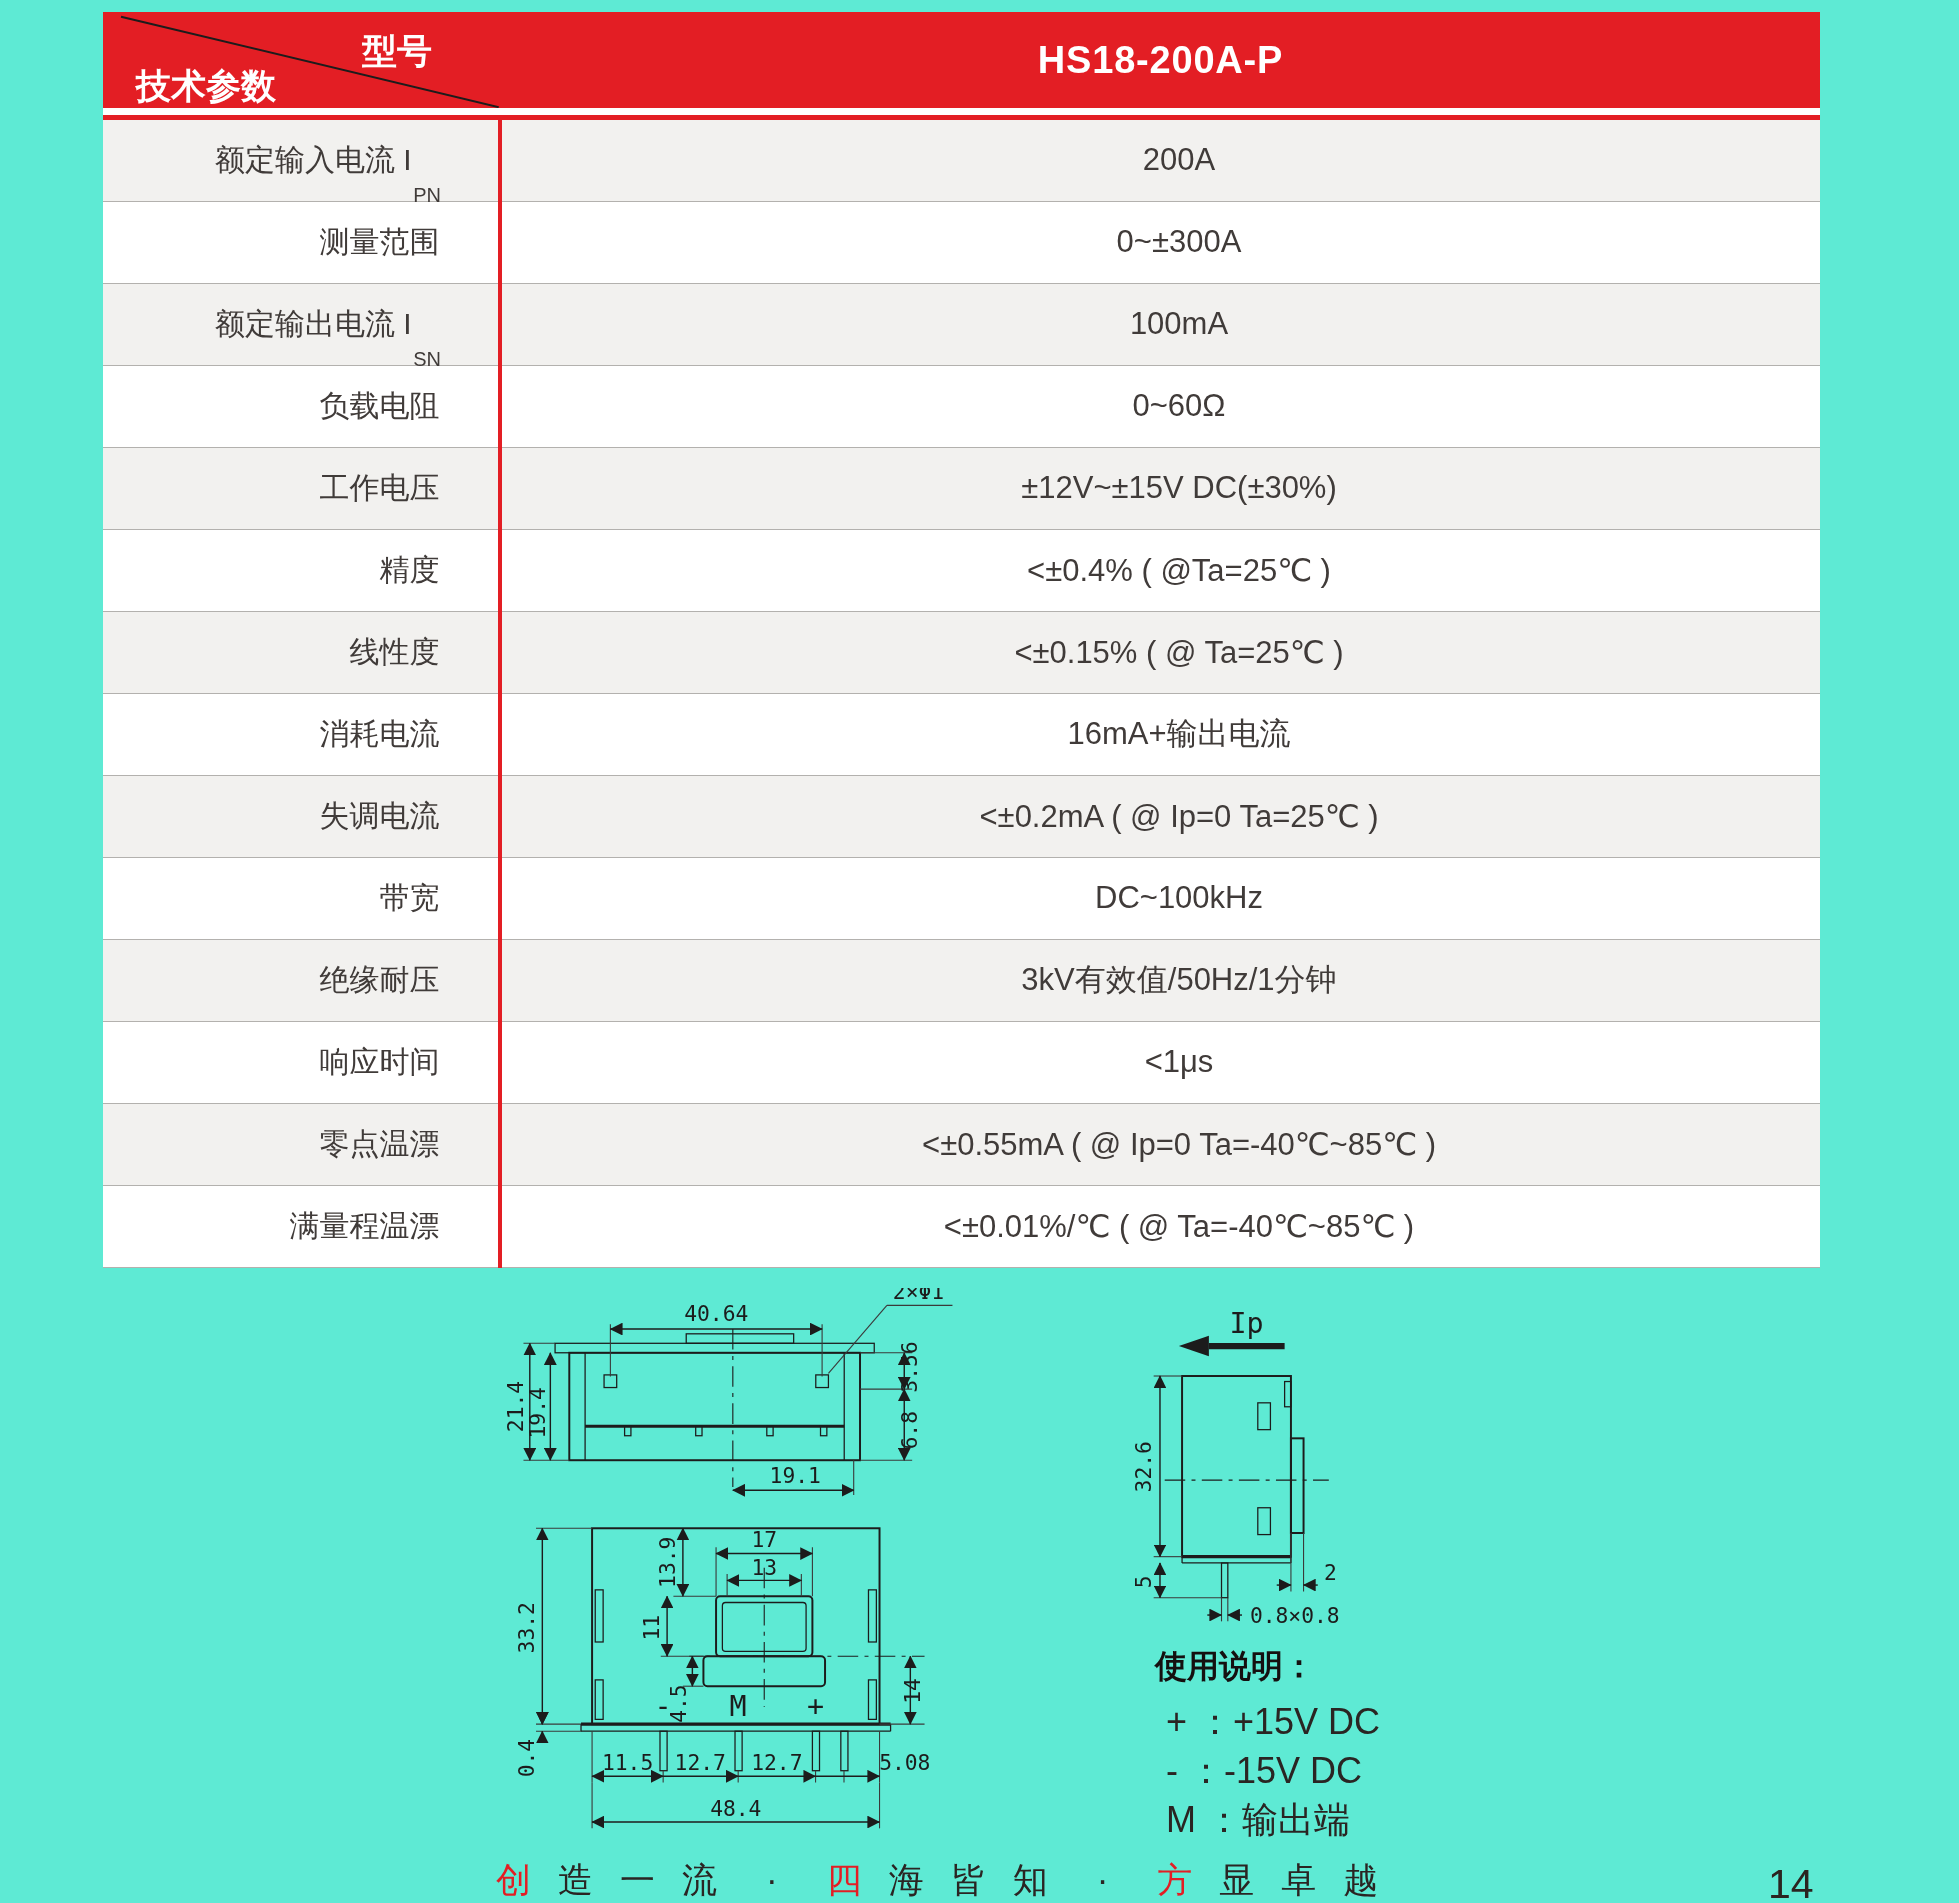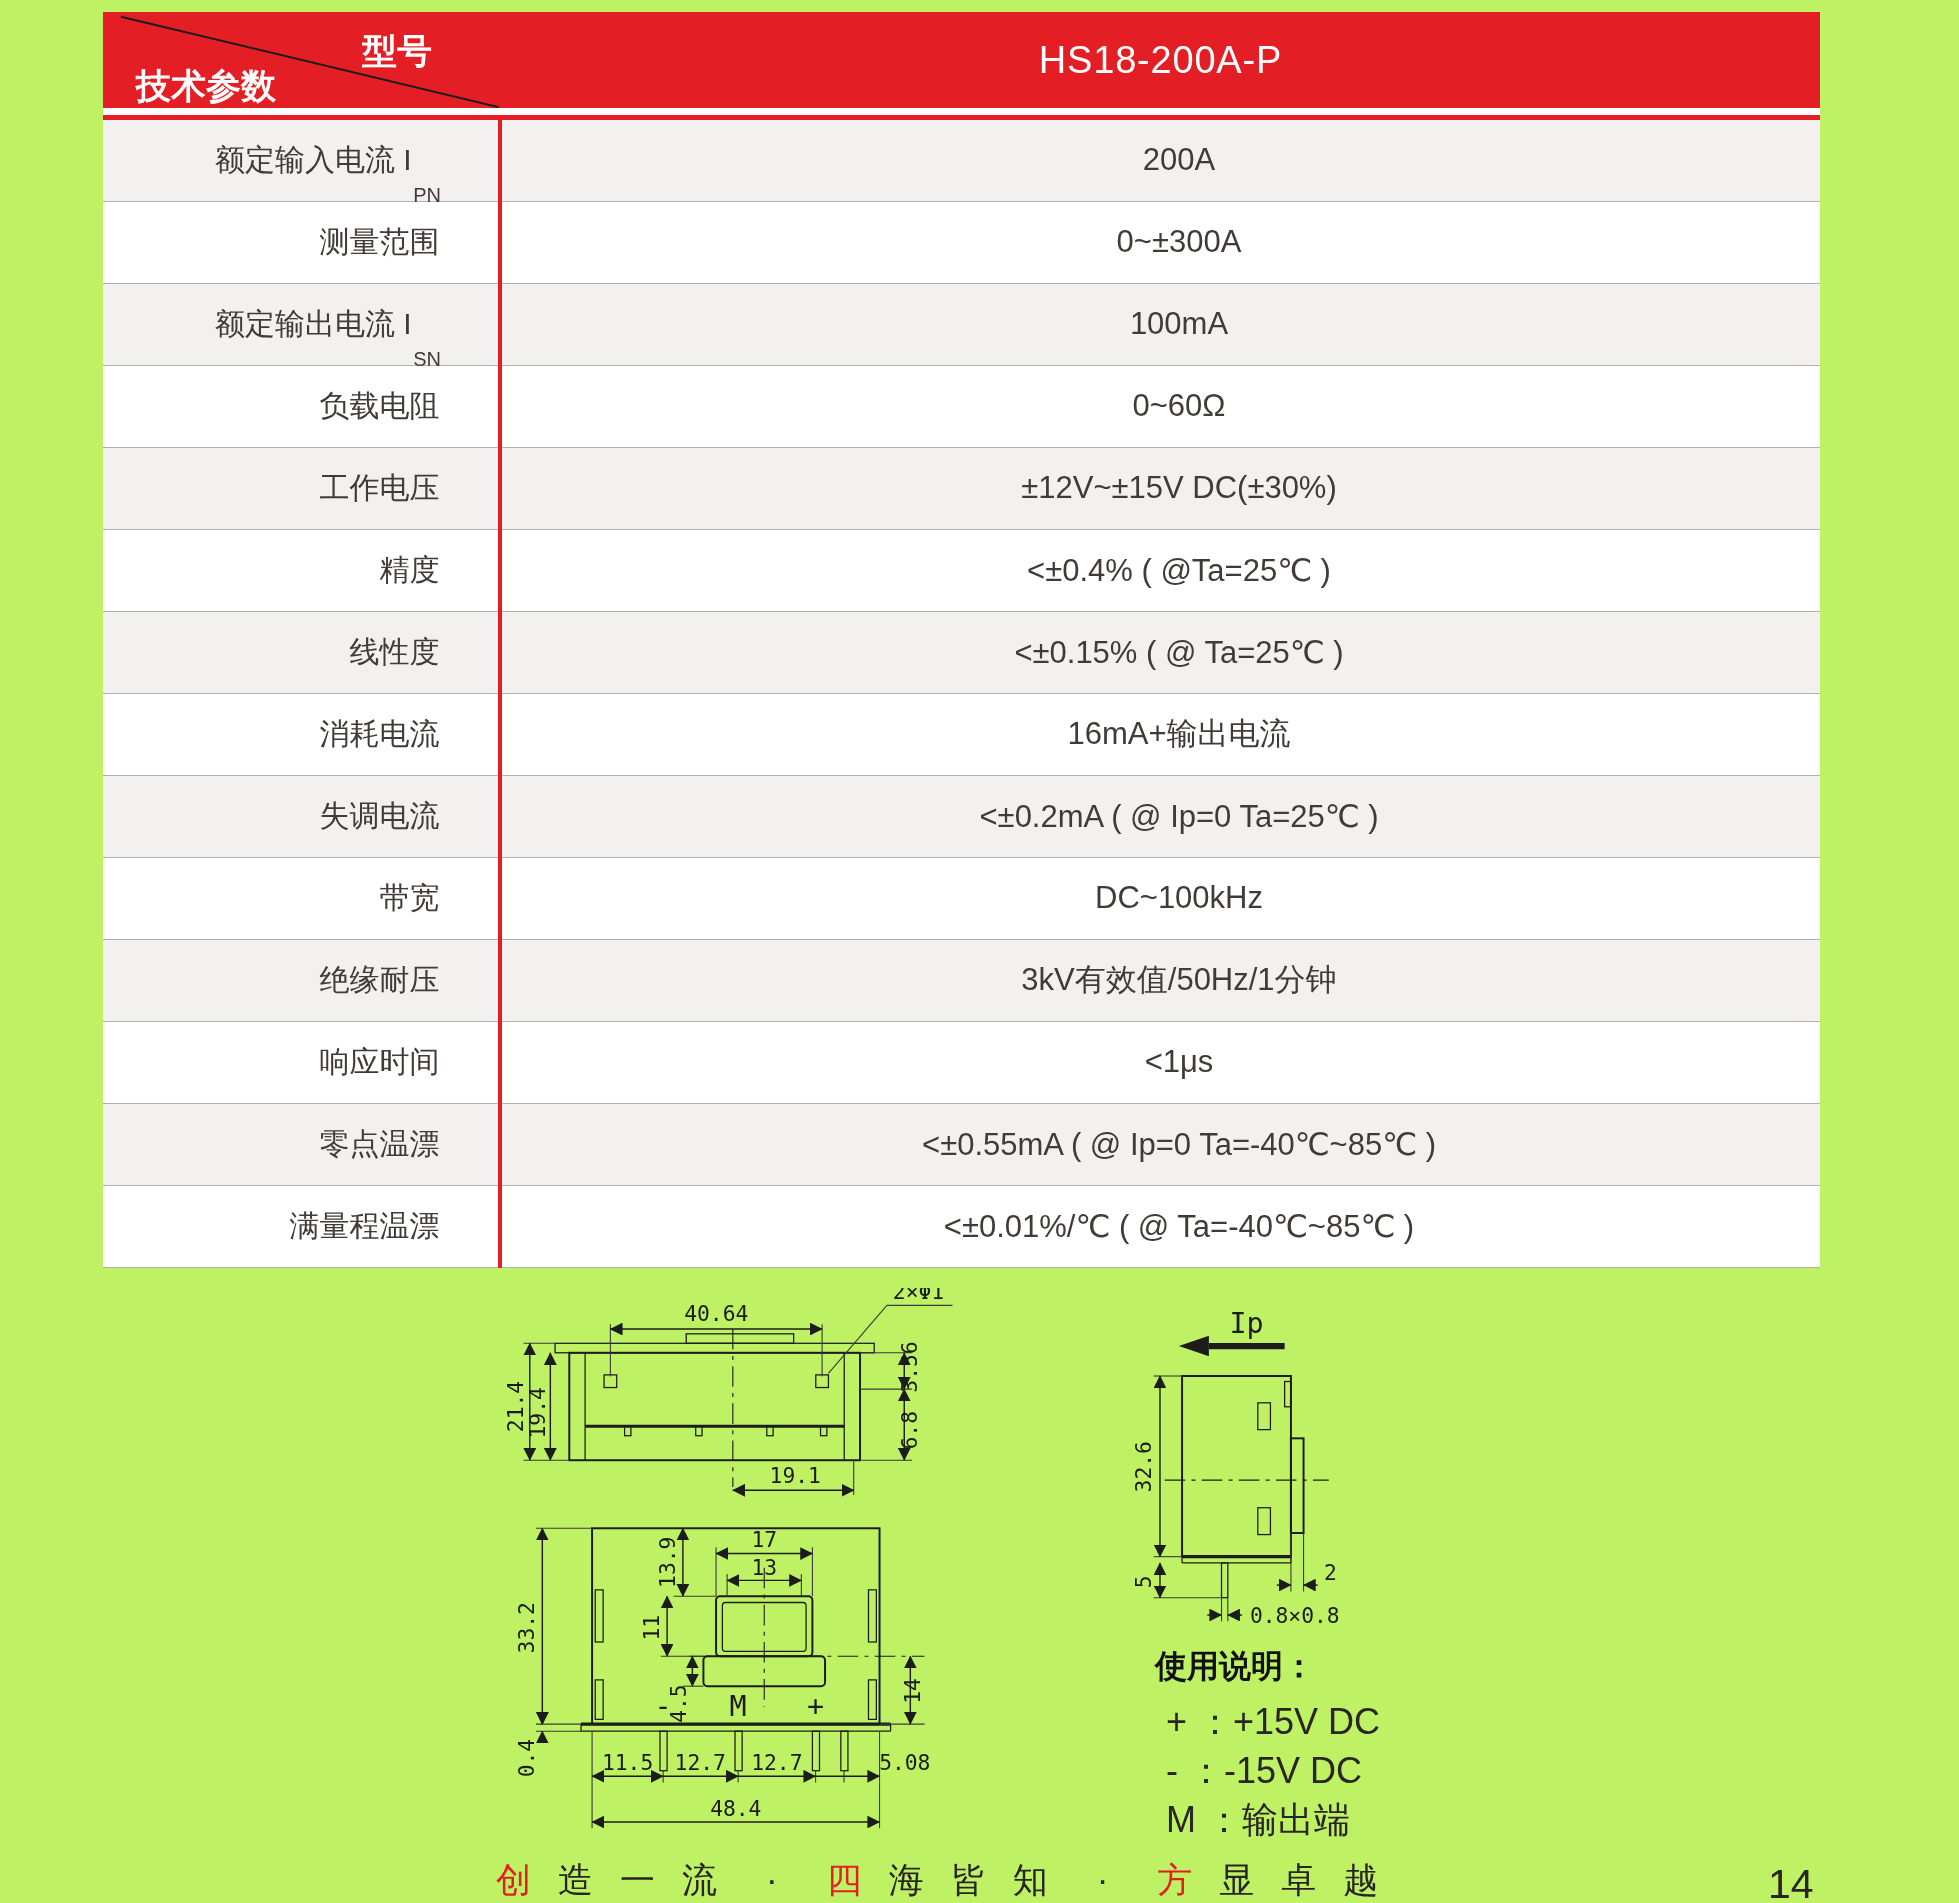--- a/index.html
+++ b/index.html
@@ -1,27 +1,27 @@
 <!DOCTYPE html>
 <html style="font-size:12.6px"><head>
 <meta charset="utf-8">
 <style>
   html,body{margin:0;padding:0;background:#ffffff;}
-  .page{position:relative;width:1959px;height:1903px;background:#bef264;overflow:hidden;
+  .page{position:relative;width:1959px;height:1903px;background:#5eead4;overflow:hidden;
         font-family:"Liberation Sans","DejaVu Sans",sans-serif;color:#403b39;}
 
   
   .spec-table{position:absolute;left:103px;top:12px;width:1717px;}
   .thead{position:relative;display:flex;height:96px;background:#e31e24;}
   .corner{position:relative;width:398px;height:100%;}
   .corner svg{position:absolute;left:0;top:0;}
   .corner-top{position:absolute;left:259px;top:16px;font-size:35px;font-weight:bold;color:#fff;}
   .corner-bottom{position:absolute;left:33px;top:51px;font-size:35px;font-weight:bold;color:#fff;}
   .model-cell{flex:1;display:flex;align-items:center;justify-content:center;
-              color:#fff;font-size:38px;font-weight:normal;letter-spacing:0.8px;}
+              color:#fff;font-size:38px;font-weight:bold;letter-spacing:0.8px;}
   .head-gap{height:7.1px;background:#fff;}
   .head-rule{height:4.7px;background:#e31e24;}
   .tbody{position:relative;}
   .vline{position:absolute;left:395px;top:0;width:4px;height:100%;background:#e31e24;z-index:3;}
   .trow{display:flex;height:81px;border-bottom:1.6px solid #b3b1ae;background:#fff;gap:40px;}
   .trow:nth-child(even){background:#f2f1ef;}
   .tlabel{width:395px;box-sizing:border-box;display:flex;align-items:center;justify-content:flex-end;
           padding-right:57px;font-size:30px;white-space:nowrap;}
   .tlabel .sub{font-size:20px;position:relative;top:11px;margin-left:1.6px;margin-top:48px;}
   .tvalue{flex:1;display:flex;align-items:center;justify-content:center;font-size:31px;white-space:nowrap;}

